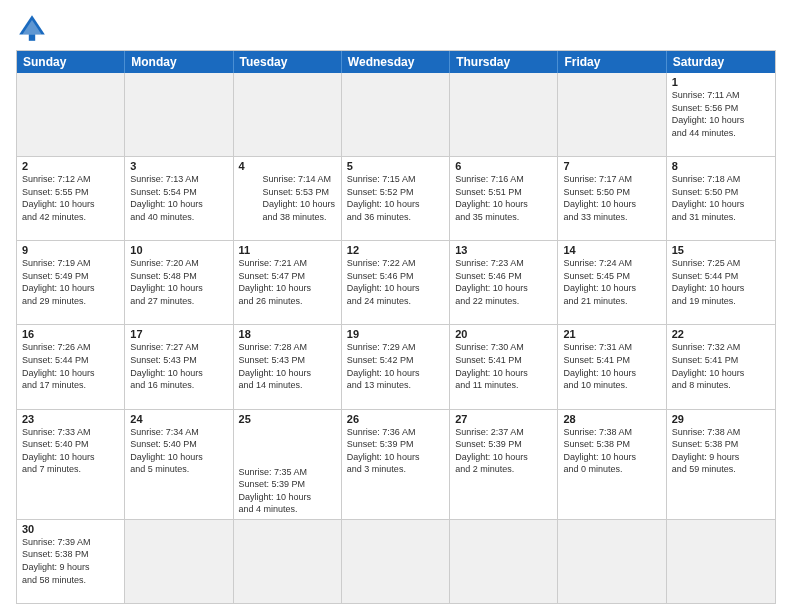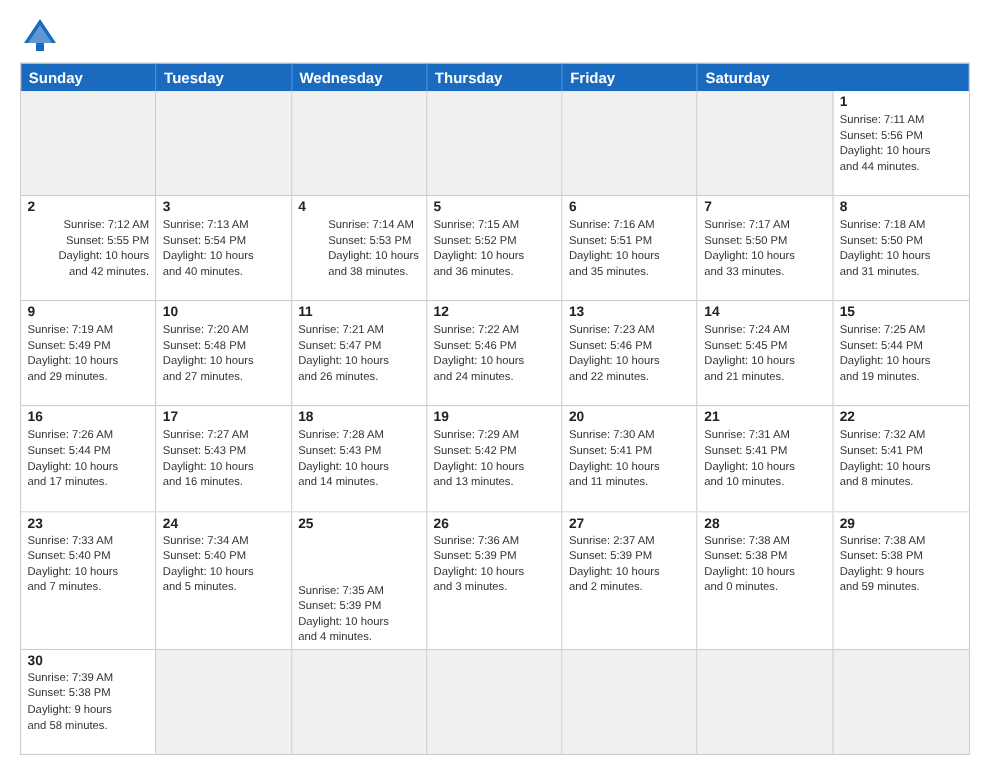--- a/index.html
+++ b/index.html
@@ -126,20 +126,21 @@
     </div>
     <div class="title-block">
       <div class="month-title"></div>
       <div class="location"></div>
     </div>
   </div>
 
   <div class="calendar">
     <div class="cal-header">
     <div class="cal-header-cell">Sunday</div>
+        <div class="cal-header-cell">Monday</div>
         <div class="cal-header-cell">Tuesday</div>
         <div class="cal-header-cell">Wednesday</div>
         <div class="cal-header-cell">Thursday</div>
         <div class="cal-header-cell">Friday</div>
         <div class="cal-header-cell">Saturday</div>
       </div>
     <div class="cal-body">
     <div class="cal-row">
           <div class="cal-cell shaded empty"></div>
           <div class="cal-cell shaded empty"></div>
@@ -151,21 +152,21 @@
             <span class="day-num">1</span>
             <div class="day-info" style="white-space: pre-line;">Sunrise: 7:11 AM
 Sunset: 5:56 PM
 Daylight: 10 hours
 and 44 minutes.</div>
           </div>
         </div>
         <div class="cal-row">
           <div class="cal-cell">
             <span class="day-num">2</span>
-            <div class="day-info" style="white-space: pre-line; text-align: right;">Sunrise: 7:12 AM
+            <div class="day-info" style="white-space: pre-line;">Sunrise: 7:12 AM
 Sunset: 5:55 PM
 Daylight: 10 hours
 and 42 minutes.</div>
           </div>
           <div class="cal-cell">
             <span class="day-num">3</span>
             <div class="day-info" style="white-space: pre-line;">Sunrise: 7:13 AM
 Sunset: 5:54 PM
 Daylight: 10 hours
 and 40 minutes.</div>

